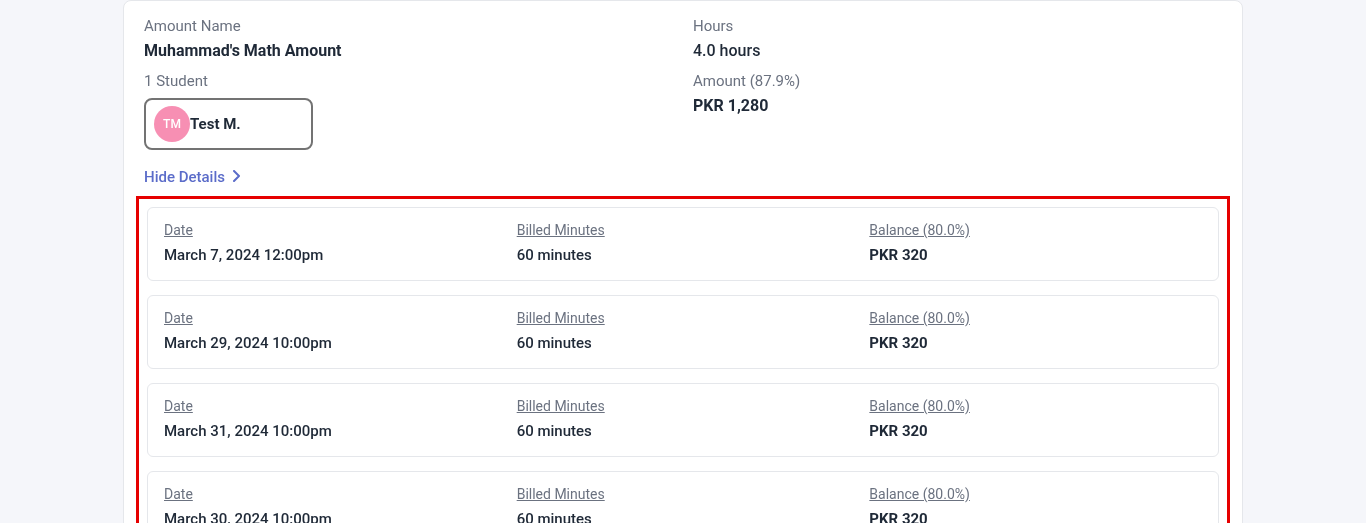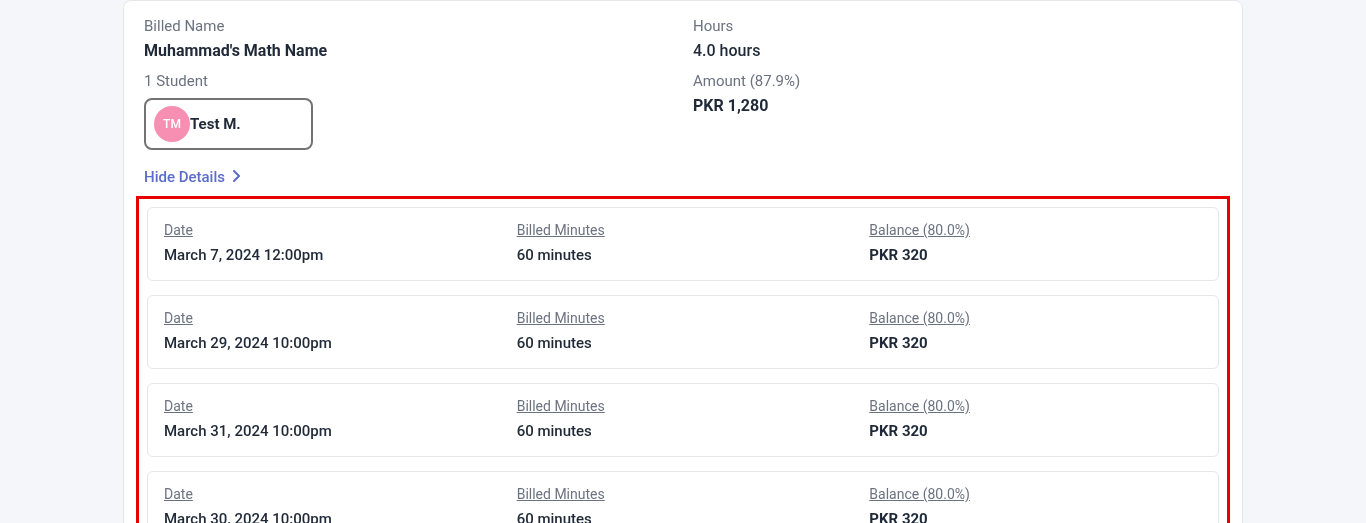--- a/index.html
+++ b/index.html
@@ -125,22 +125,22 @@
       font-size: 15px;
       font-weight: 700;
     }
   </style>
 </head>
 <body>
 
 <div class="container">
   <div class="header-row">
     <div class="header-col">
-      <div class="label">Billed Name</div>
-      <div class="value-bold">Muhammad's Math Name</div>
+      <div class="label">Amount Name</div>
+      <div class="value-bold">Muhammad's Math Amount</div>
       <div class="student-label">1 Student</div>
       <div class="student-chip">
         <div class="avatar">
           <span>TM</span>
         </div>
         <span class="student-name">Test M.</span>
       </div>
     </div>
     <div class="header-col">
       <div class="label">Hours</div>

